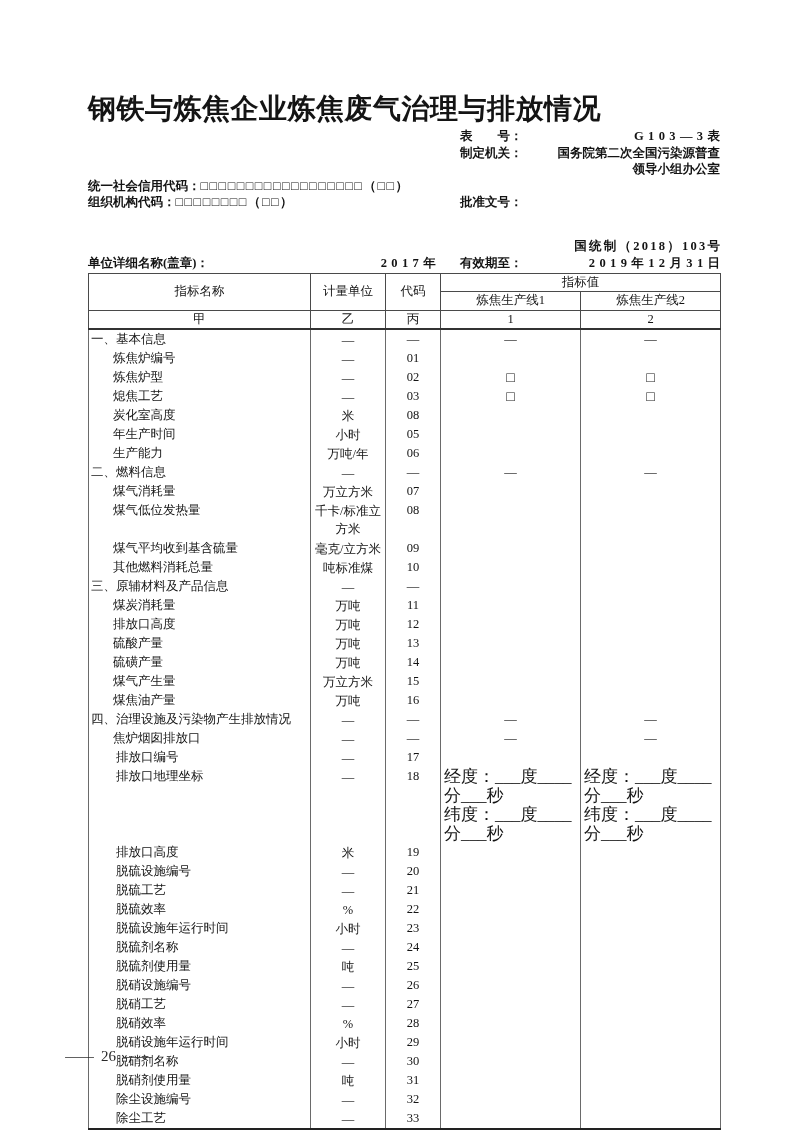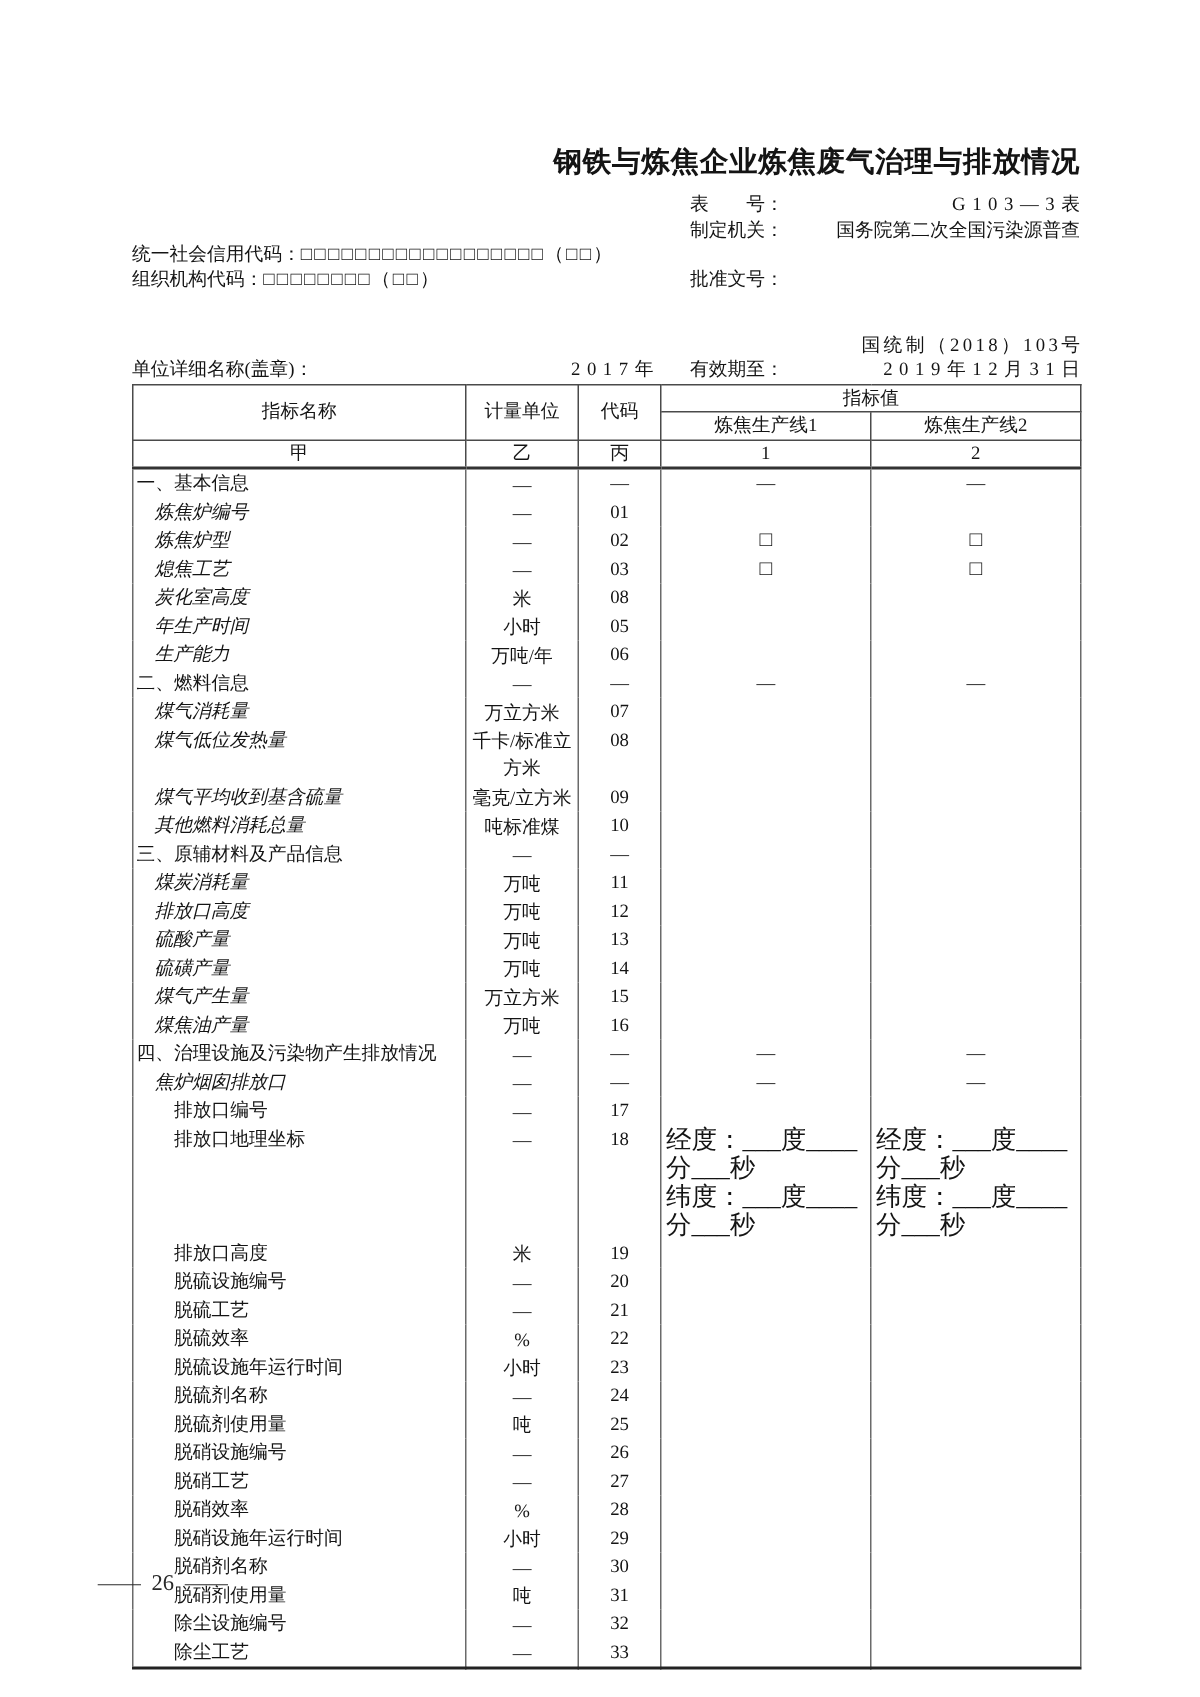--- a/index.html
+++ b/index.html
@@ -4,26 +4,26 @@
 <style>
   * { margin:0; padding:0; box-sizing:border-box; }
   html,body { background:#fff; }
   body {
     width:800px; height:1131px; position:relative;
     font-family:"Liberation Serif","DejaVu Serif",serif;
     color:#141414; overflow:hidden;
   }
   .content { position:absolute; left:88px; top:0; width:632px; }
   .form-title {
-    margin-top:96px; text-align:right;
-    font-size:19px; font-weight:bold; line-height:26px; letter-spacing:0.5px;
+    margin-top:96px; text-align:left;
+    font-size:28px; font-weight:bold; line-height:26px; letter-spacing:0.5px;
   }
   
   .meta { margin-top:6px; font-size:12.5px; line-height:16.6px; }
-  .meta-row { display:flex; }
+  .meta-row { display:flex;font-weight:bold; }
   .meta-left { width:372px; display:flex; white-space:pre; }
   .meta-left .boxes { font-size:12.5px; letter-spacing:1.5px; }
   .meta-left .year { margin-left:auto; margin-right:20px; }
   .meta-right { flex:1; display:flex; }
   .meta-right .mlabel { width:66px; white-space:pre; }
   .meta-right .mvalue { flex:1; text-align:right; }
   .sp35 { letter-spacing:0.35em; margin-right:-0.35em; }
   .sp18 { letter-spacing:0.18em; margin-right:-0.18em;margin-top:44px; }
   
   table.itable {
@@ -38,21 +38,21 @@
   .itable tr.h2 th { height:19px; }
   .itable tr.h3 th { height:15px; border-bottom:2px solid #333; }
   .itable td {
     border-left:1px solid #6a6a6a; border-right:1px solid #6a6a6a;
     padding:0; height:19px; line-height:19px; vertical-align:top;
     overflow:hidden;
   }
   .itable tr.tall td { height:38px; }
   .itable td.name { text-align:left; }
   .itable td.ind0 { padding-left:2px; }
-  .itable td.ind1 { padding-left:14px;font-style:italic; }
+  .itable td.ind1 { padding-left:24px; }
   .itable td.ind2 { padding-left:27px; }
   .itable td.unit, .itable td.code, .itable td.val { text-align:center; }
   .itable td.unit { line-height:18px; padding-top:1px; }
   .itable td.cbx { font-size:14px; }
   .itable td.geo {
     text-align:left; white-space:pre-line; font-size:17px;
     padding-left:3px; line-height:19px; letter-spacing:0;
   }
   
   .footer {
@@ -81,20 +81,24 @@
     <div class="meta-row">
       <div class="meta-left"></div>
       <div class="meta-right">
         <span class="mlabel">制定机关：</span>
         <span class="mvalue">国务院第二次全国污染源普查</span>
       </div>
     </div>
 
     <div class="meta-row">
       <div class="meta-left"></div>
+      <div class="meta-right">
+        <span class="mlabel"></span>
+        <span class="mvalue">领导小组办公室</span>
+      </div>
     </div>
 
     <div class="meta-row">
       <div class="meta-left">
         <span>统一社会信用代码：</span><span class="boxes">□□□□□□□□□□□□□□□□□□（□□）</span>
       </div>
     </div>
 
     <div class="meta-row">
       <div class="meta-left">

